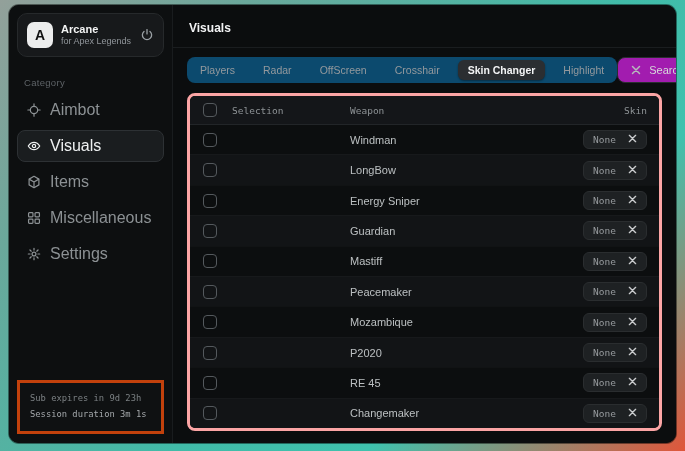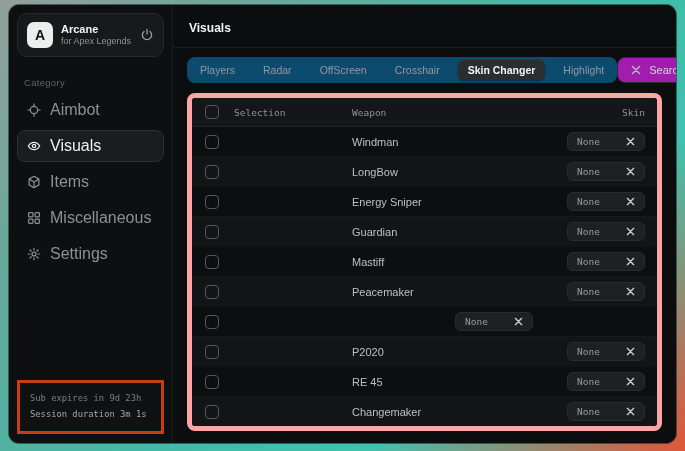--- a/index.html
+++ b/index.html
@@ -46,34 +46,34 @@
   .toolbar{ display:flex; align-items:center; justify-content:space-between; padding:9px 14px 8px; }
   .tabs{ display:inline-flex; align-items:center; background:#0c4a6e; border-radius:8px; padding:3px; gap:8px; }
   .tab{ padding:4px 10px; font-size:10.5px; color:#94999d; border-radius:6px; cursor:pointer; white-space:nowrap; }
   .tab.active{ background:#2b2e31; color:#f3f4f5; font-weight:600; box-shadow:0 1px 2px rgba(0,0,0,.4); }
   .search-btn{
     display:flex; align-items:center; gap:8px; padding:6px 13px; background:#a21caf;
     border:1px solid #2b2e30; border-radius:8px; color:#d6d8da; font-size:11px; cursor:pointer;
   }
   .search-btn .x{ color:#b6b9bc; display:flex; }
   
-  .table{ margin:2px 14px 12px; border:5px solid #fca5a5; border-radius:8px; overflow:hidden; flex:1; display:flex; flex-direction:column; }
+  .table{ margin:2px 14px 12px; border:3px solid #fca5a5; border-radius:8px; overflow:hidden; flex:1; display:flex; flex-direction:column; }
   .trow{ display:grid; grid-template-columns:42px 118px 1fr 112px; align-items:center; height:32px; }
   .thead{ height:29px; background:#141619; border-bottom:1px solid #222528;
     font-family:"DejaVu Sans Mono", monospace; font-size:9.5px; color:#8e9396; }
   .tbody{ flex:1; display:flex; flex-direction:column; }
   .tbody .trow{ flex:1; }
   .tbody .trow:nth-child(odd){ background:#0c0e0f; }
   .tbody .trow:nth-child(even){ background:#121416; }
   .tbody .trow + .trow{ border-top:1px solid rgba(255,255,255,.025); }
   .checkbox{ width:14px; height:14px; border:1.5px solid #54595d; border-radius:4px; margin-left:13px; cursor:pointer; background:transparent; }
   .col-weapon{ font-size:11px; color:#bcc0c2; }
   .th-skin, .col-skin{ justify-self:end; padding-right:12px; }
   .badge{
-    display:flex; align-items:center; gap:26px; background:#1e2123; border:1px solid #2a2d2f;
+    display:flex; align-items:flex-start; gap:12px; background:#1e2123; border:1px solid #2a2d2f;
     border-radius:6px; padding:3px 9px; cursor:pointer;
   }
   .badge-label{ font-family:"DejaVu Sans Mono", monospace; font-size:9.5px; color:#979b9e; }
   .badge .x{ color:#caccce; display:flex; }
   svg{ display:block; }
 </style>
 </head>
 <body>
 
 <div class="window">
@@ -276,20 +276,21 @@
                     <path d="M1.5 1.5l7 7M8.5 1.5l-7 7"></path>
                   </svg>
                 </span>
               </span>
             </span>
         </div>
 
         <div class="trow">
           <span class="checkbox"></span>
             <span></span>
+          <span class="col-weapon">Mozambique</span>
           <span class="col-skin">
               <span class="badge">
                 <span class="badge-label">None</span>
                 <span class="x">
                   <svg width="9" height="9" viewBox="0 0 10 10" stroke="currentColor" stroke-width="1.5" stroke-linecap="round">
                     <path d="M1.5 1.5l7 7M8.5 1.5l-7 7"></path>
                   </svg>
                 </span>
               </span>
             </span>

